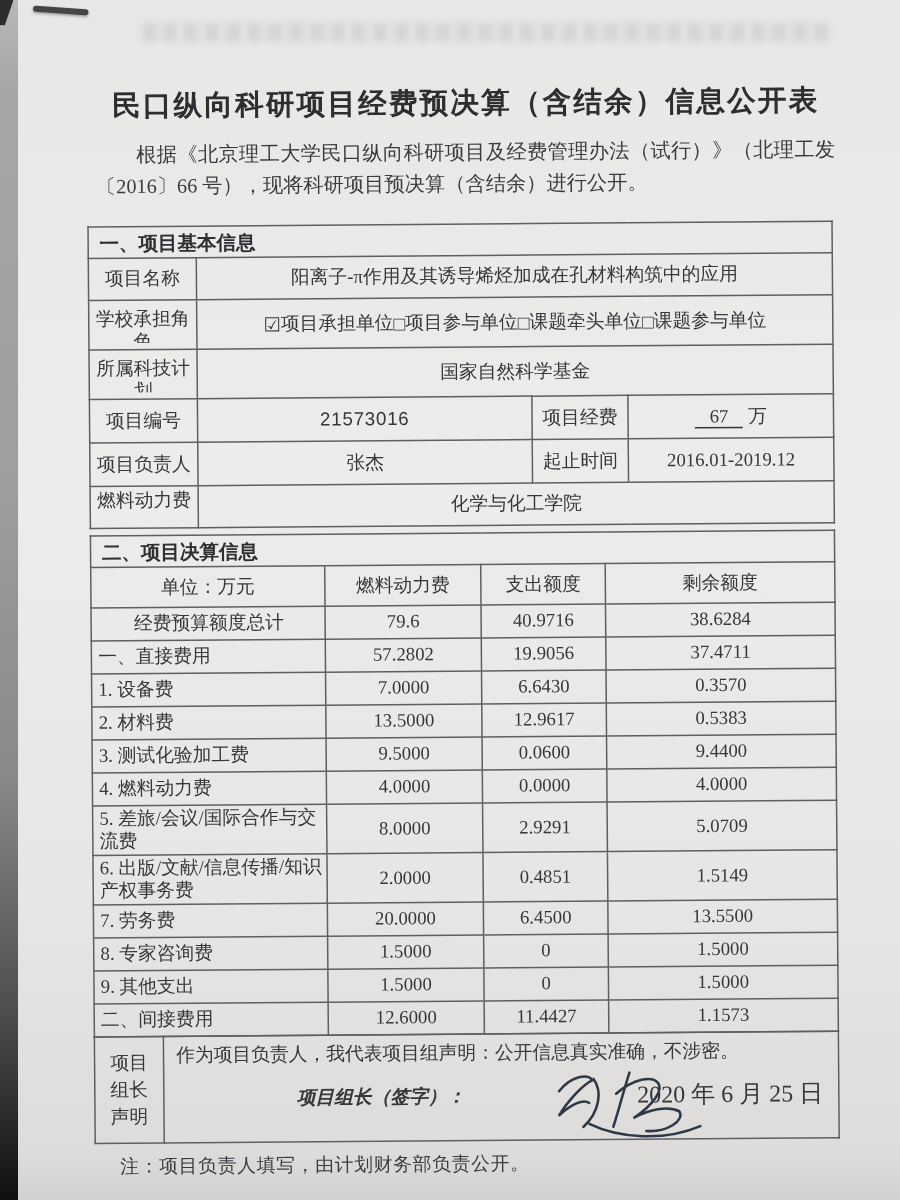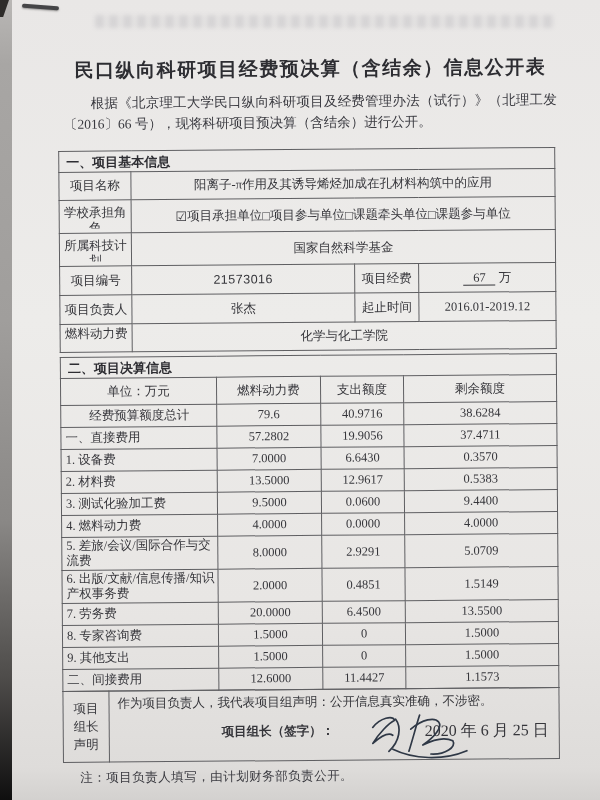--- a/index.html
+++ b/index.html
@@ -74,21 +74,21 @@
   .t2 tr.head td{height:24px;}
   .t2 td.cat{text-align:left;padding-left:4px;}
   .t2 td.cat-c{text-align:center;}
   .t3{margin-top:-1px;}
   .t3 td{height:64px;}
   .t3 .sig-lbl{line-height:18px;font-size:12.5px;}
   .t3 .sig-body{text-align:left;padding:4px 8px 2px 8px;vertical-align:top;}
   .sig-wrap{position:relative;height:58px;}
   .sig-stmt{font-size:12.5px;line-height:17px;}
   .sig-row{position:absolute;left:0;right:2px;top:30px;display:flex;align-items:center;}
-  .sig-label{margin-left:104px;font-size:12.5px;font-weight:bold;}
+  .sig-label{margin-left:80px;font-size:12.5px;font-weight:bold;font-style:italic;}
   .sig-date{margin-left:auto;font-size:16px;}
   .signature-svg{position:absolute;left:245px;top:16px;width:120px;height:58px;overflow:visible;z-index:3;}
   .note{margin:7px 0 0 74px;font-size:12.5px;color:#3a3a40;letter-spacing:.5px;}
 </style>
 </head>
 <body>
 
 <div class="scan">
   <div class="edge-left"></div>
   <div class="corner-mark"></div>

